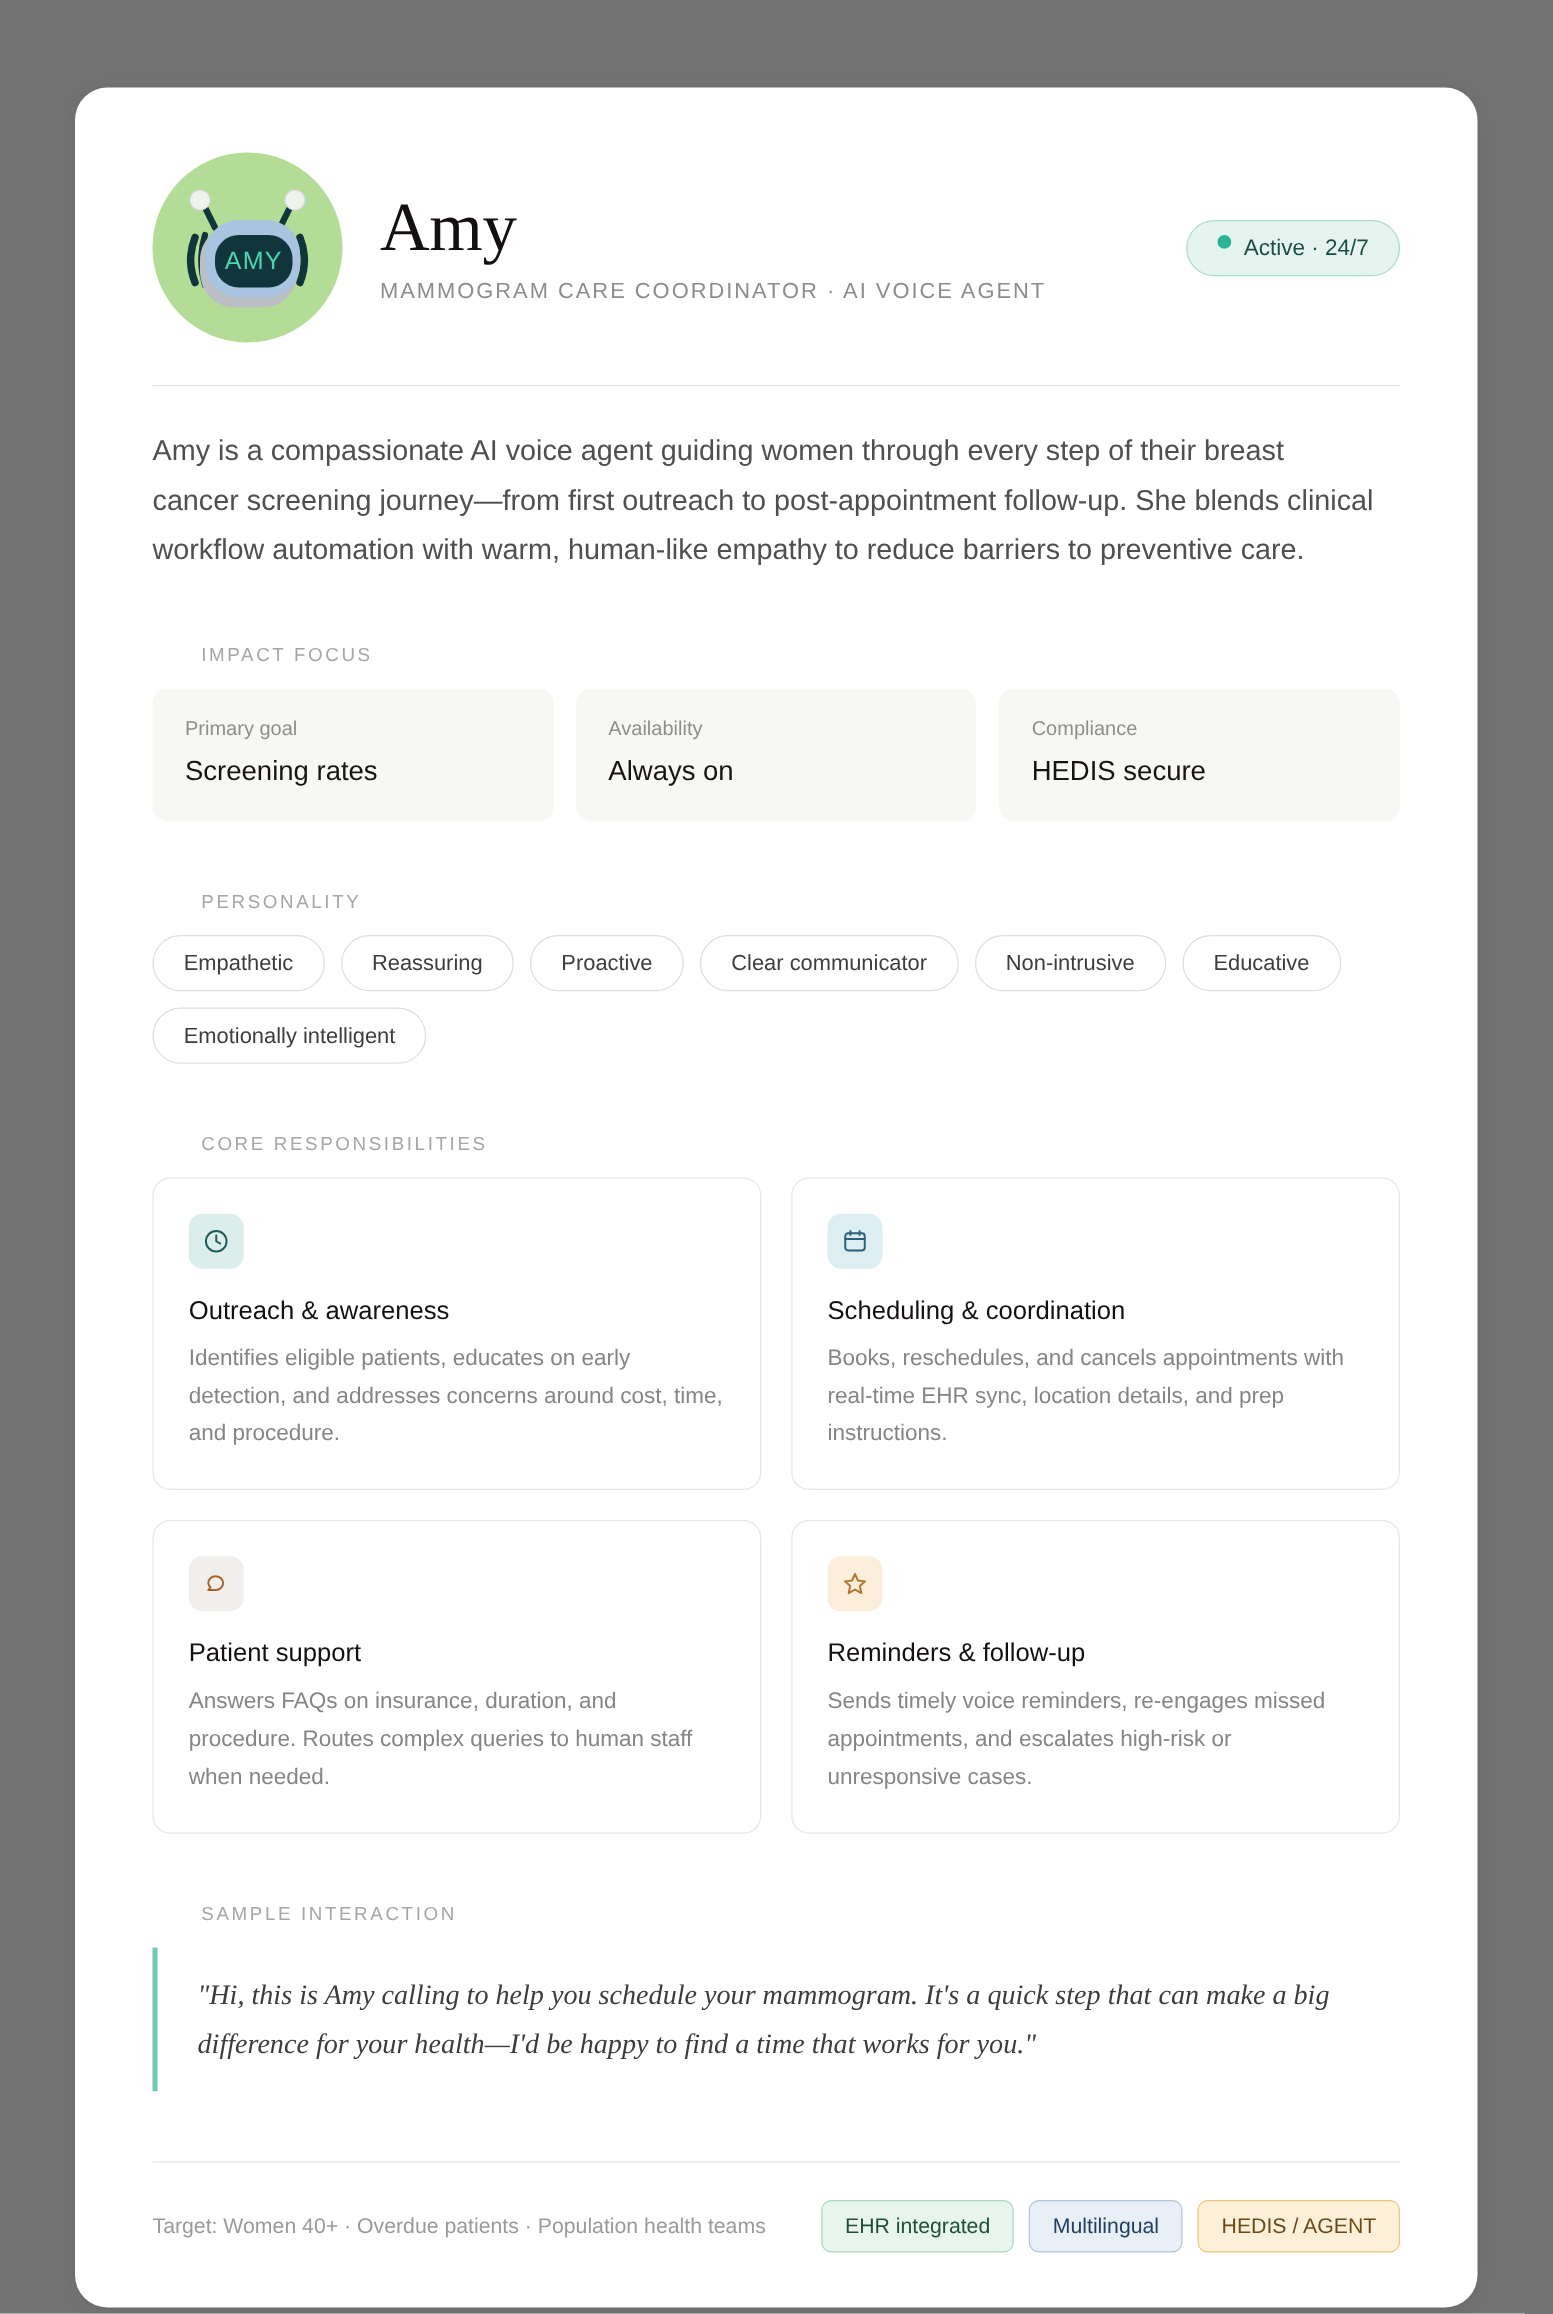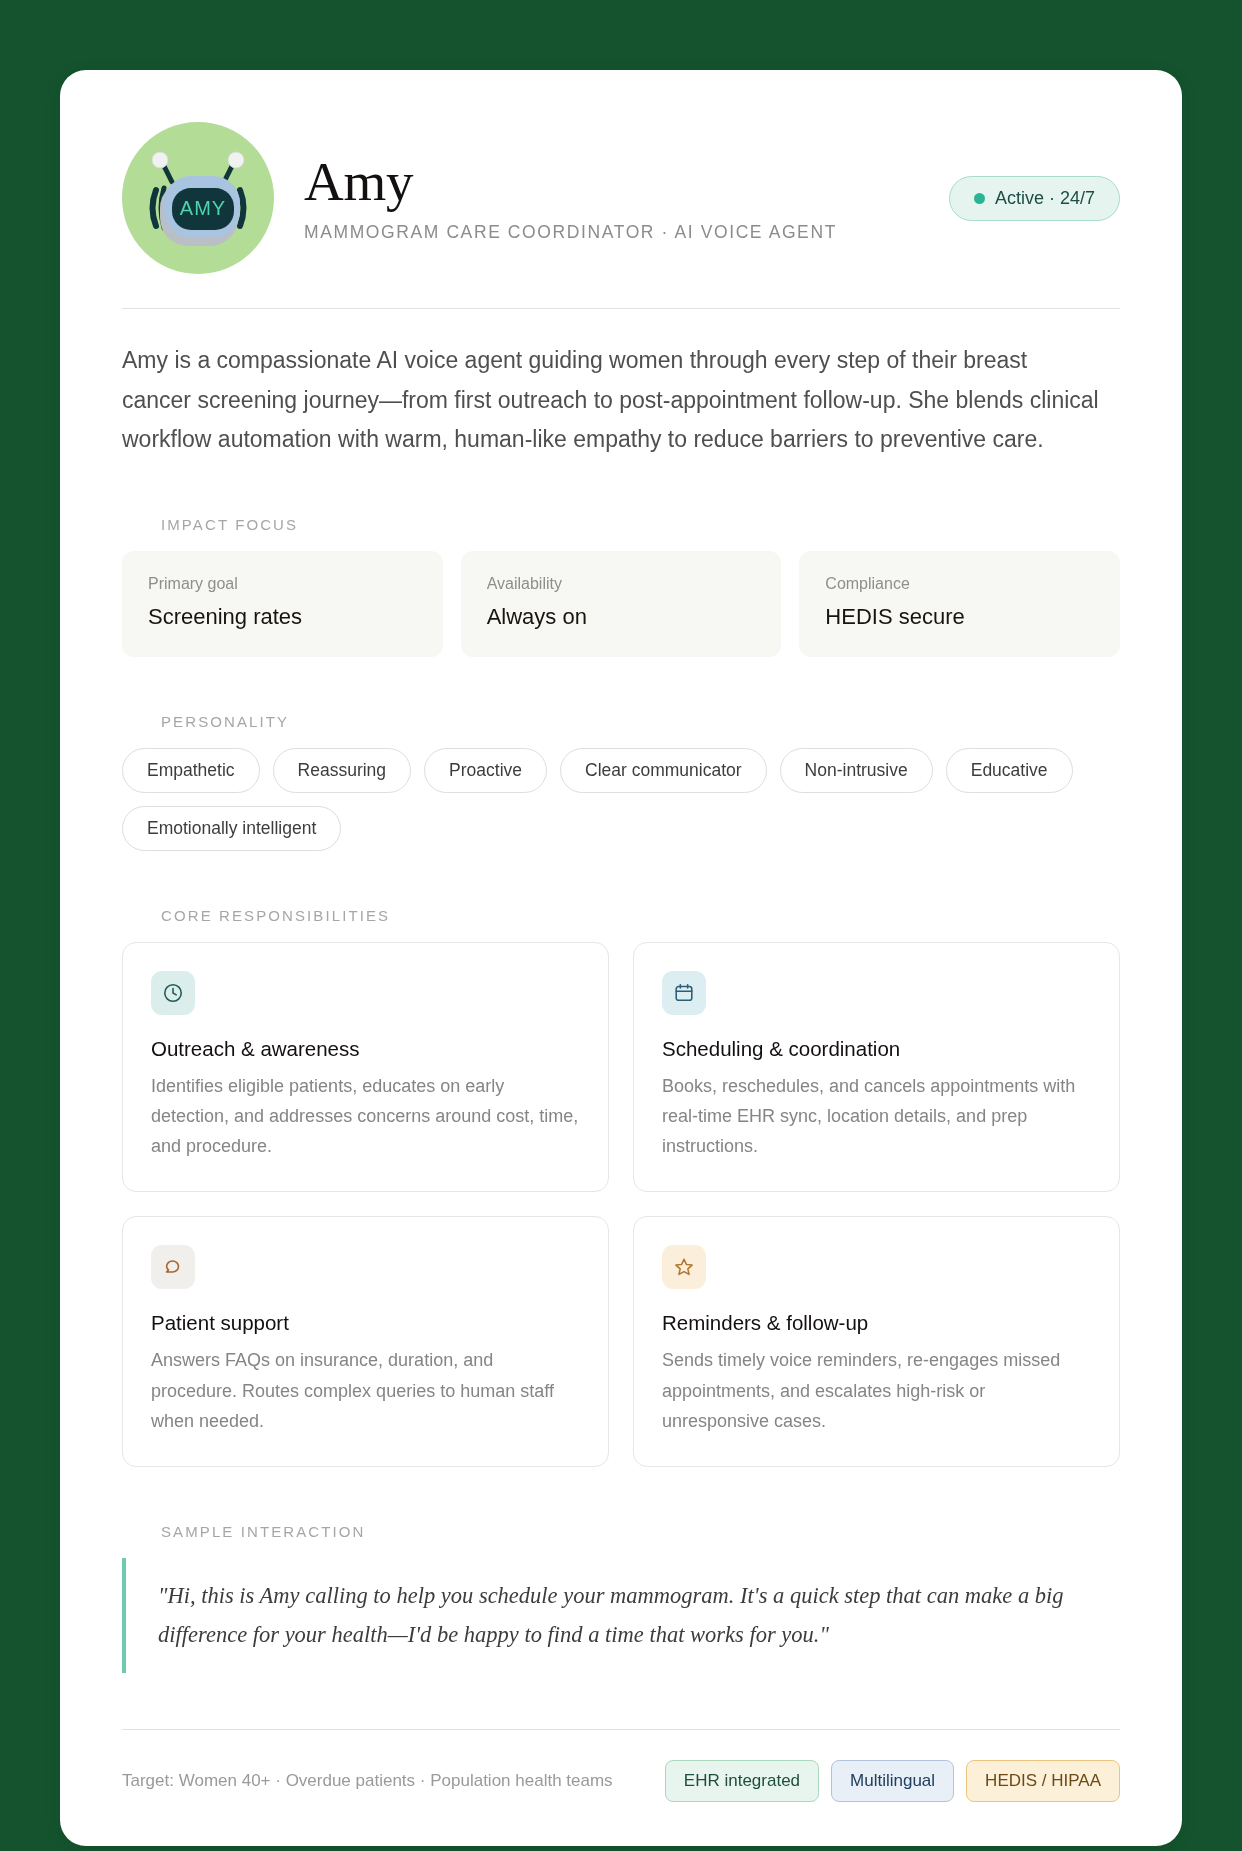--- a/index.html
+++ b/index.html
@@ -9,21 +9,21 @@
     height: 1851px;
     background: #f7f7f4;
     font-family: "Liberation Sans", sans-serif;
     -webkit-font-smoothing: antialiased;
   }
 
   .page {
     width: 1242px;
     height: 1851px;
     padding: 70px 60px 60px 60px;
-    background: #14532d;
+    background: #737373;
   }
 
   .card {
     background: #ffffff;
     border-radius: 26px;
     box-shadow: 0 2px 18px rgba(40,40,40,0.07), 0 1px 3px rgba(40,40,40,0.05);
     padding: 52px 62px 44px 62px;
     min-height: 1702px;
   }
 
@@ -63,21 +63,20 @@
     letter-spacing: 1.6px;
     color: #8c8c8c;
     text-transform: uppercase;
     font-weight: 400;
   }
 
   .status-badge {
     flex: 0 0 auto;
     align-self: center;
     display: inline-flex;
-    align-items: center;
     gap: 10px;
     background: #e6f4ef;
     border: 1px solid #a9dcc9;
     color: #1d4d46;
     border-radius: 999px;
     padding: 11px 24px;
     font-size: 18px;
     white-space: nowrap;
     margin-top: 1px;
   }
@@ -354,18 +353,18 @@
     <blockquote class="quote">
       <div class="quote-text">"Hi, this is Amy calling to help you schedule your mammogram. It's a quick step that can make a big difference for your health—I'd be happy to find a time that works for you."</div>
     </blockquote>
 
     <div class="footer-rule"></div>
     <div class="footer">
       <div class="footer-target">Target: Women 40+ · Overdue patients · Population health teams</div>
       <div class="footer-badges">
         <span class="fbadge ehr">EHR integrated</span>
         <span class="fbadge multi">Multilingual</span>
-        <span class="fbadge hedis">HEDIS / HIPAA</span>
+        <span class="fbadge hedis">HEDIS / AGENT</span>
       </div>
     </div>
 
   </div>
 </div>
 
 </body></html>

